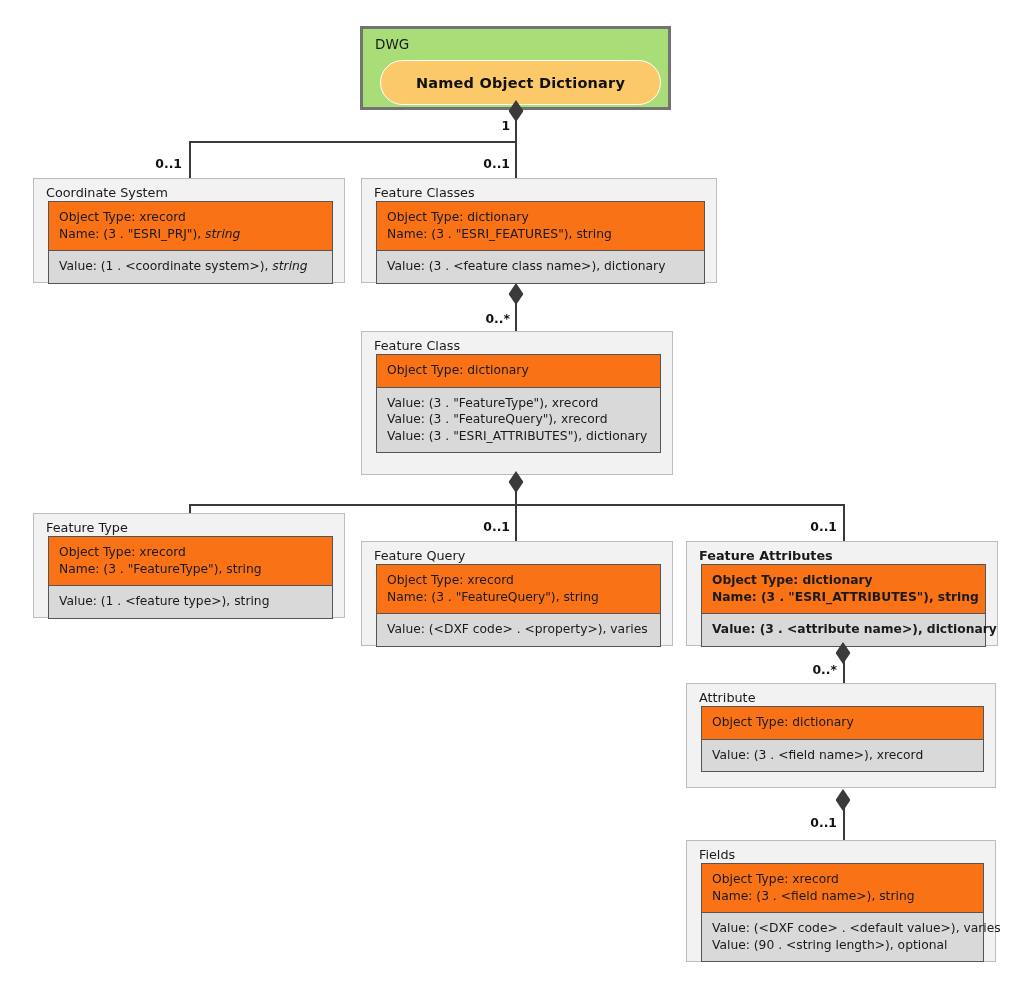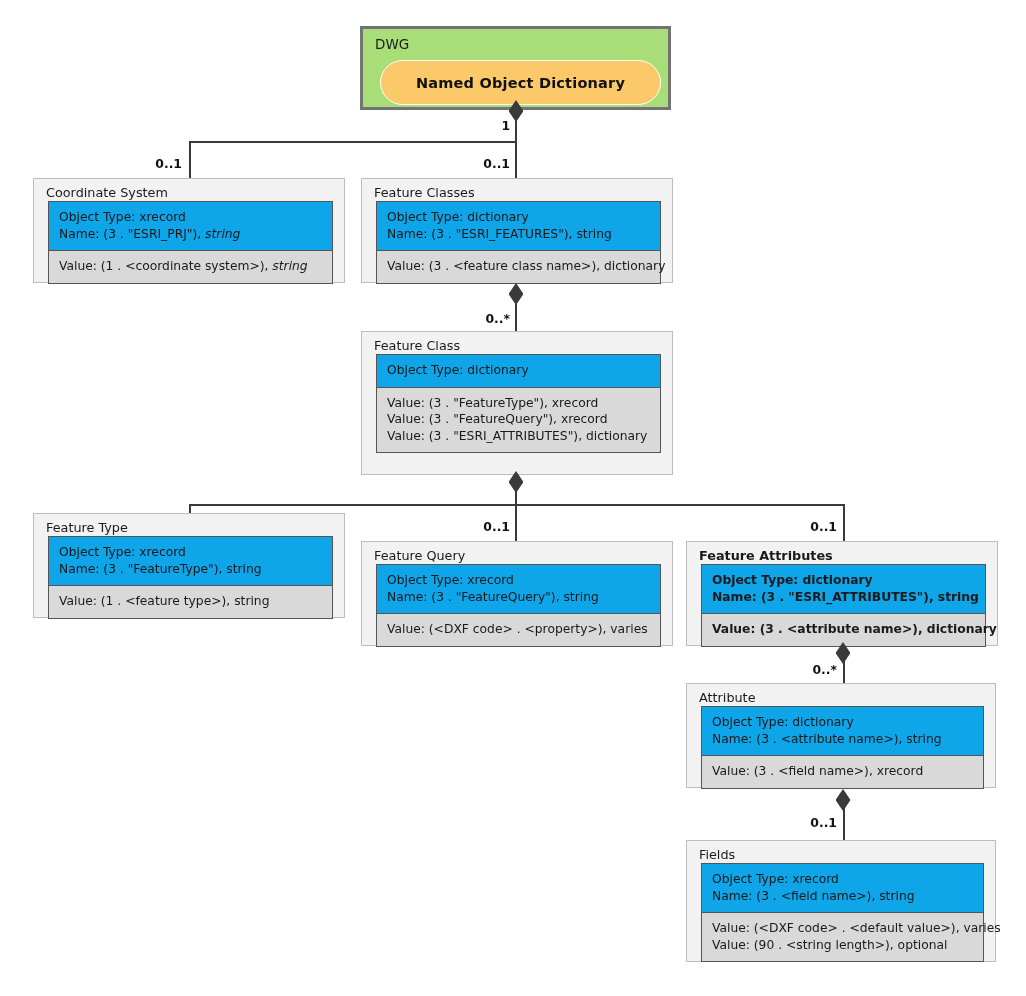--- a/index.html
+++ b/index.html
@@ -72,21 +72,21 @@
     border: 1.5px solid #555555;
   }
   .sec {
     box-sizing: border-box;
     padding: 7px 10px 8px 10px;
     font-size: 12.3px;
     line-height: 16.5px;
     color: #1a1a1a;
   }
   .sec-head {
-    background: #0ea5e9;
+    background: #f97316;
     border-bottom: 1.5px solid #555555;
   }
   .sec-body {
     background: #d9d9d9;
   }
   .sec .row { white-space: nowrap; }
   .ital { font-style: italic; }
 
   
   .hline {
@@ -148,21 +148,21 @@
         </div>
       </div>
       <div class="sec sec-body">
         <div class="row">
           <span>Value: (1 . &lt;coordinate system&gt;), </span><span class="ital">string</span>
         </div>
       </div>
     </div>
   </div>
 
-  <div class="cls" style="left:361px; top:178px; width:312px; height:105px;">
+  <div class="cls" style="left:361px; top:178px; width:356px; height:105px;">
     <div class="cls-title">Feature Classes</div>
     <div class="inner" style="top:22px;">
       <div class="sec sec-head">
         <div class="row">
           <span>Object Type: dictionary</span>
         </div>
         <div class="row">
           <span>Name: (3 . "ESRI_FEATURES"), string</span>
         </div>
       </div>
@@ -270,23 +270,20 @@
   <div class="vline" style="left:842.8px; top:652px; height:31px;"></div>
   <div class="mult" style="left:837px; top:662px;">0..*</div>
 
   <div class="cls" style="left:686px; top:683px; width:310px; height:105px;">
     <div class="cls-title">Attribute</div>
     <div class="inner" style="top:22px;">
       <div class="sec sec-head">
         <div class="row">
           <span>Object Type: dictionary</span>
         </div>
-        <div class="row">
-          <span>Name: (3 . &lt;attribute name&gt;), string</span>
-        </div>
       </div>
       <div class="sec sec-body">
         <div class="row">
           <span>Value: (3  . &lt;field name&gt;), xrecord</span>
         </div>
       </div>
     </div>
   </div>
 
   <div class="diamond" style="left:843px; top:789px;"></div>

